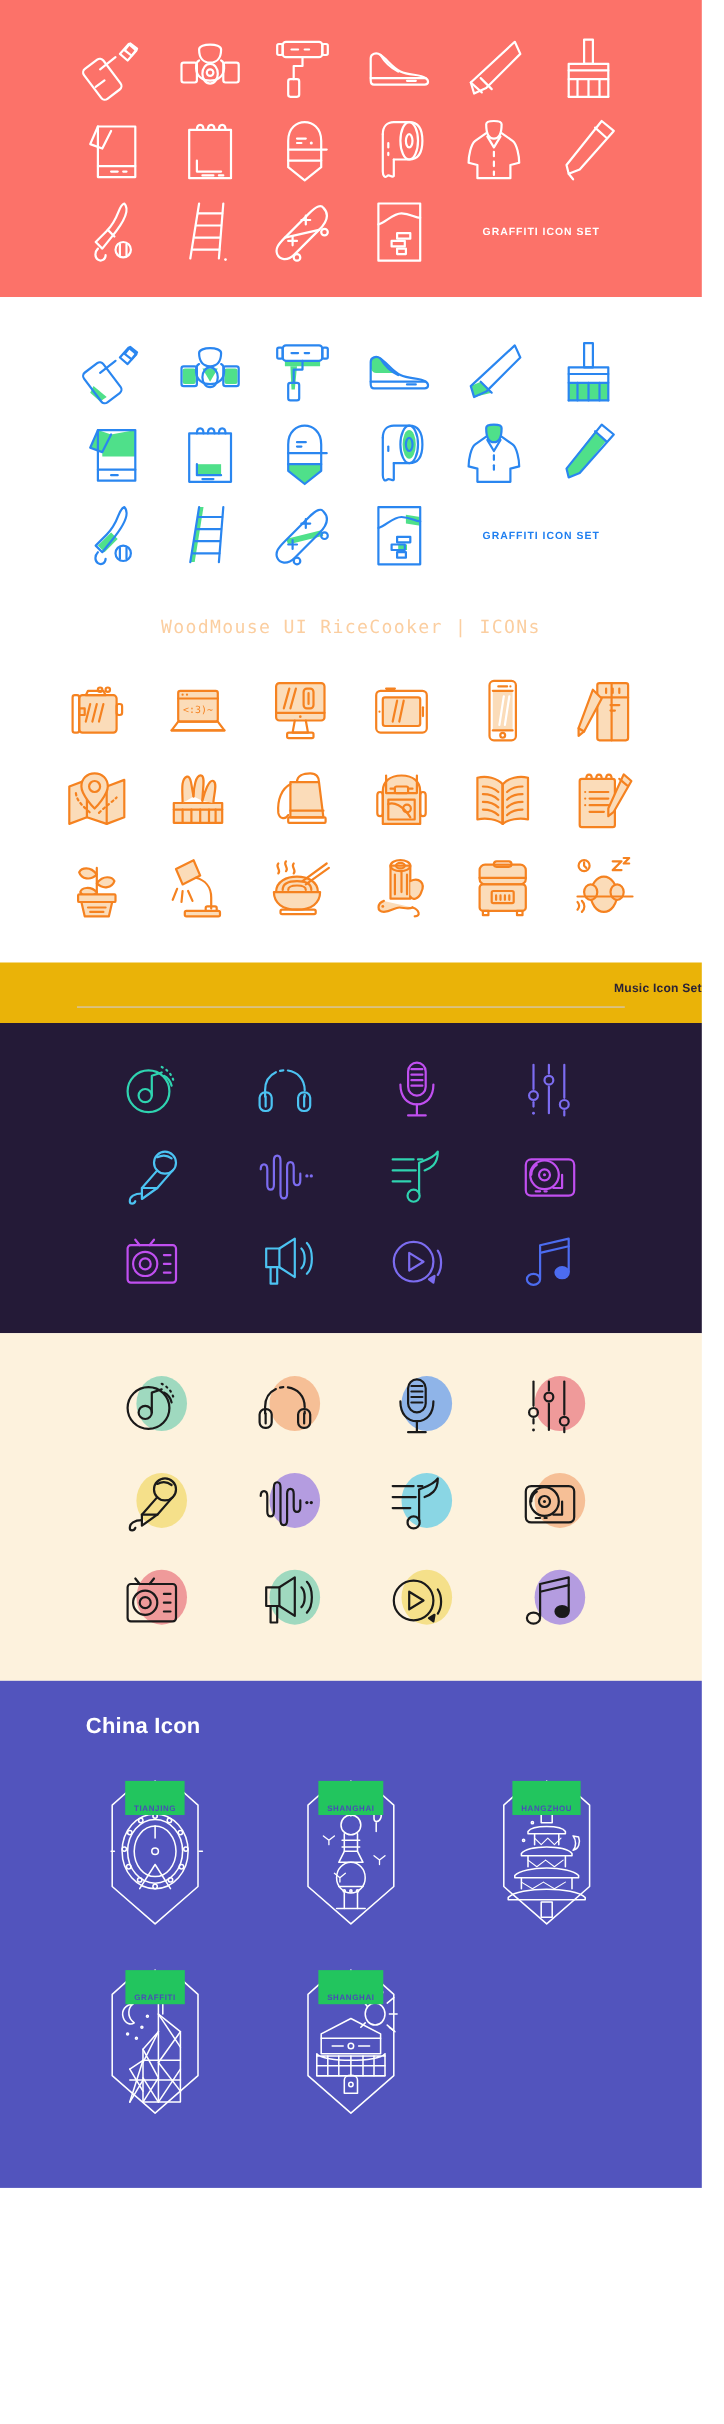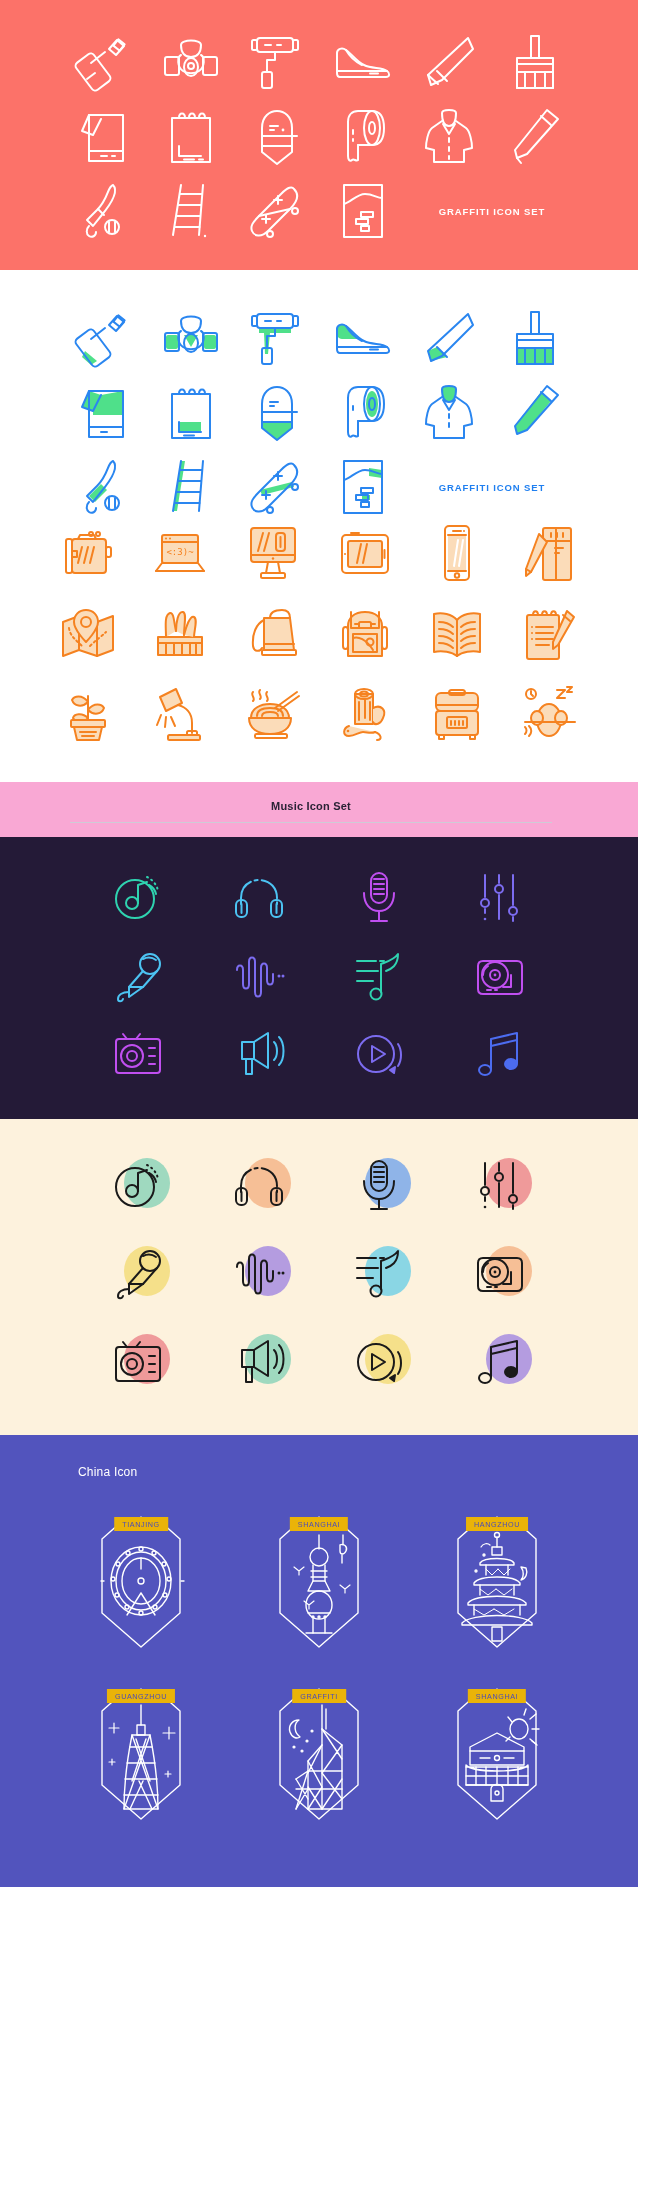--- a/index.html
+++ b/index.html
@@ -56,23 +56,23 @@
     white-space:nowrap;
   }
 
   
   .sec-orange{background:#ffffff;padding:4px 0 40px 0;}
   .sec-orange .grid{row-gap:24px;}
   .sec-orange .pad{padding:0 42px;}
 
   
   .music-title-wrap{
-    background:#f9a8d4;
-    text-align:center;
-    padding:18px 16px 14px 0;
+    background:#eab308;
+    text-align:right;
+    padding:18px 0 14px 0;
   }
   .music-title{
     font-size:11px;color:#2b2336;font-weight:bold;letter-spacing:.2px;
   }
   .music-rule{
     width:calc(100% - 140px);height:1px;background:#cfcbd6;margin:10px auto 0 auto;
   }
 
   
   .sec-dark{background:#241a37;padding:34px 0 40px 0;}
@@ -86,29 +86,29 @@
   .blob-wrap{position:relative;width:76px;height:62px;display:flex;align-items:center;justify-content:center;}
   .blob{
     position:absolute;width:46px;height:50px;border-radius:50%;
     right:6px;top:3px;
   }
   .blob-ico{position:relative;z-index:2;}
 
   
   .sec-china{background:#5254bd;padding:30px 0 56px 0;}
   .china-title{
-    color:#ffffff;font-size:12px;padding:0 0 4px 78px;letter-spacing:.2px;
+    color:#ffffff;font-size:20px;padding:0 0 4px 78px;letter-spacing:.2px;font-weight:bold;
   }
   .sec-china .grid{row-gap:22px;margin-top:26px;}
   .sec-china .pad{padding:0 52px;}
   .badge{position:relative;width:122px;height:150px;display:flex;align-items:flex-start;justify-content:center;}
   .badge-name{
     position:absolute;top:8px;left:50%;transform:translateX(-50%);
-    background:#eab308;color:#4a4cb8;font-size:7.2px;font-weight:normal;
-    letter-spacing:.6px;padding:3px 8px 2px 8px;z-index:3;white-space:nowrap;
+    background:#22c55e;color:#4a4cb8;font-size:7.2px;font-weight:bold;
+    letter-spacing:.6px;padding:20px 8px 2px 8px;z-index:3;white-space:nowrap;
   }
 </style>
 </head>
 <body>
 
 <div class="page">
 
   <section class="sec-red">
     <div class="pad">
       <div class="grid g6">
@@ -435,20 +435,21 @@
             <rect x="22" y="44" width="8" height="5"></rect>
           </svg>
         </div>
         <div class="labelcell">
           <span class="label-blue">GRAFFITI ICON SET</span>
         </div>
       </div>
     </div>
   </section>
 
+  <div class="brand">WoodMouse UI RiceCooker | ICONs</div>
 
   <section class="sec-orange">
     <div class="pad">
       <div class="grid g6">
 
         <div class="cell">
           <svg width="56" height="52" viewBox="0 0 56 52" fill="none" stroke="#f58220" stroke-width="2" stroke-linecap="round" stroke-linejoin="round">
             <rect x="12" y="12" width="34" height="34" rx="3" fill="#fbdcb9"></rect>
             <rect x="6" y="12" width="6" height="34" rx="2"></rect>
             <rect x="46" y="20" width="5" height="10" rx="2"></rect>
@@ -1025,38 +1026,20 @@
               <path d="M38 100 L48 106 L58 100 M58 100 L68 106 L78 100" stroke-width="1"></path>
               <rect x="56" y="118" width="10" height="14"></rect>
             </g>
             <path d="M45 38 C47 34 52 34 54 36" stroke-width="1.2"></path>
             <path d="M85 58 C88 62 88 68 85 71 C90 70 92 64 90 59 Z"></path>
             <circle cx="40" cy="62" r="1"></circle>
               <circle cx="48" cy="46" r="1"></circle>
           </svg>
         </div>
 
-        <div class="badge">
-          <span class="badge-name">GUANGZHOU</span>
-          <svg width="122" height="150" viewBox="0 0 122 150" fill="none" stroke="#ffffff" stroke-width="1.4" stroke-linecap="round" stroke-linejoin="round">
-            <path d="M22 30 L40 14 L82 14 L100 30 L100 104 L61 138 L22 104 Z"></path>
-            <line x1="61" y1="8" x2="61" y2="16"></line>
-            <g>
-              <line x1="61" y1="24" x2="61" y2="44"></line>
-              <rect x="57" y="44" width="8" height="10"></rect>
-              <path d="M52 54 C46 84 44 110 44 128 L78 128 C78 110 76 84 70 54 Z"></path>
-              <path d="M52 54 L78 128 M70 54 L44 128 M50 66 L72 66 M47 82 L75 82 M45 98 L77 98 M44 114 L78 114"></path>
-              <path d="M56 58 L70 100 M66 58 L52 100 M59 100 L72 128 M63 100 L50 128"></path>
-            </g>
-            <path d="M34 42 L34 52 M29 47 L39 47" stroke-width="1.2"></path>
-            <path d="M89 46 L89 58 M83 52 L95 52" stroke-width="1.2"></path>
-            <path d="M32 78 L32 84 M29 81 L35 81" stroke-width="1.2"></path>
-            <path d="M88 90 L88 96 M85 93 L91 93" stroke-width="1.2"></path>
-          </svg>
-        </div>
 
         <div class="badge">
           <span class="badge-name">GRAFFITI</span>
           <svg width="122" height="150" viewBox="0 0 122 150" fill="none" stroke="#ffffff" stroke-width="1.4" stroke-linecap="round" stroke-linejoin="round">
             <path d="M22 30 L40 14 L82 14 L100 30 L100 104 L61 138 L22 104 Z"></path>
             <line x1="61" y1="8" x2="61" y2="16"></line>
             <g>
               <line x1="64" y1="24" x2="64" y2="48"></line>
               <line x1="68" y1="28" x2="68" y2="48"></line>
               <path d="M64 48 L84 64 L84 128 L64 128 Z"></path>

